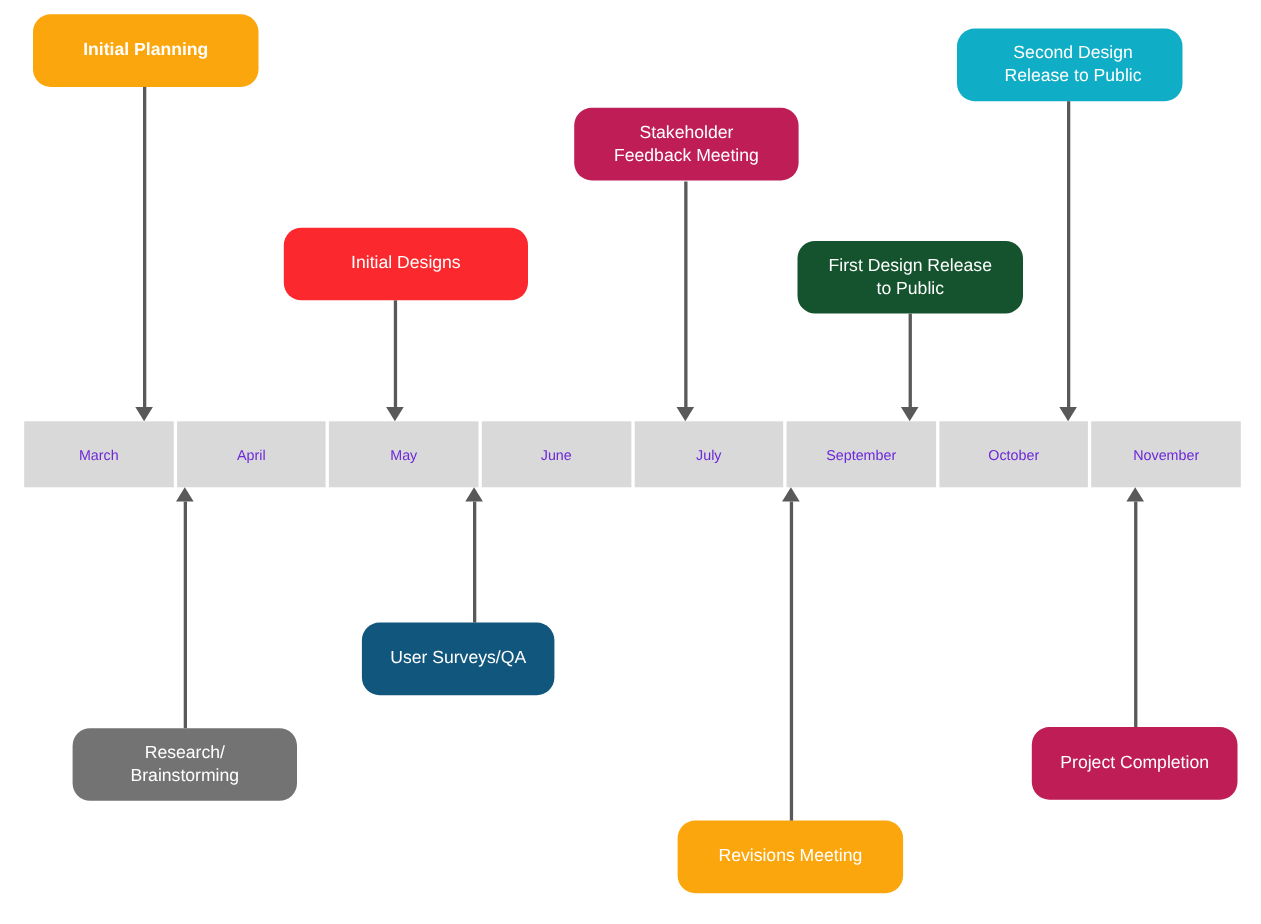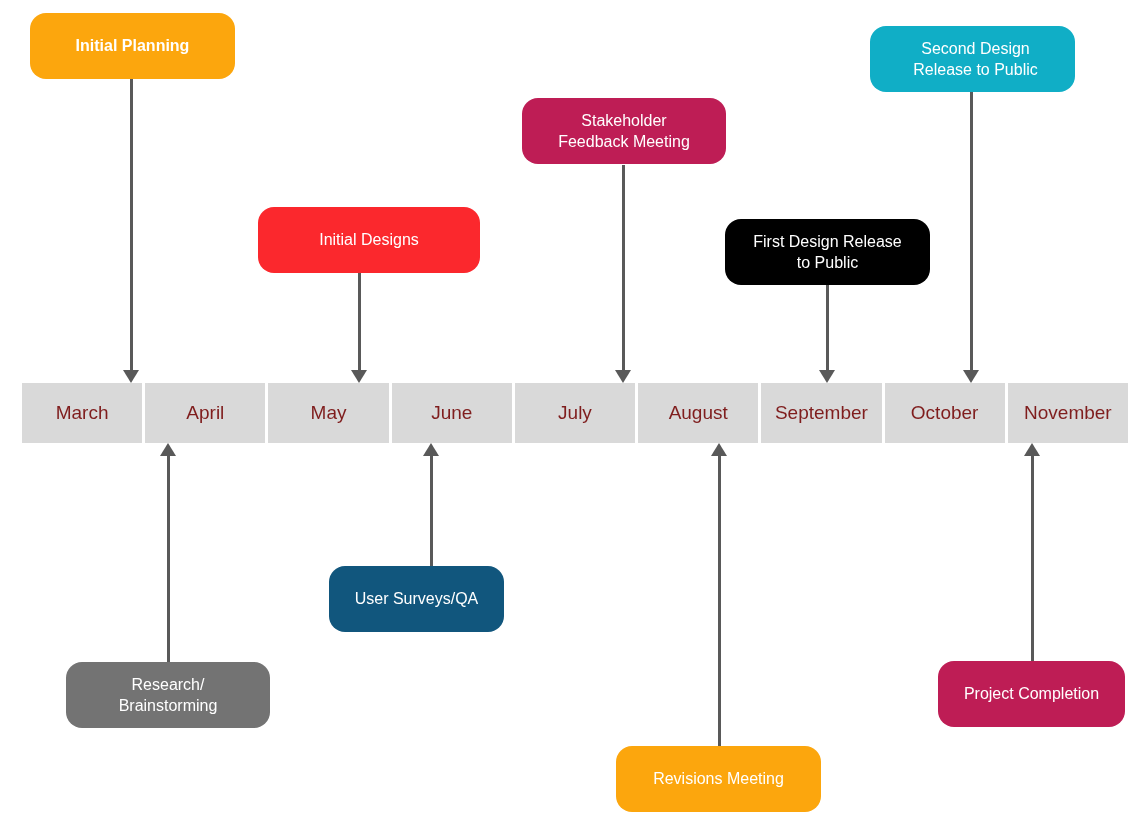--- a/index.html
+++ b/index.html
@@ -19,22 +19,22 @@
     height: 60px;
     display: flex;
     gap: 3px;
   }
   .month-cell {
     flex: 1 1 0;
     background: #D9D9D9;
     display: flex;
     align-items: center;
     justify-content: center;
-    font-size: 19px;
-    color: #7f1d1d;
+    font-size: 13px;
+    color: #6d28d9;
   }
   .event-box {
     position: absolute;
     height: 66px;
     border-radius: 16px;
     color: #ffffff;
     display: flex;
     align-items: center;
     justify-content: center;
     text-align: center;
@@ -70,31 +70,30 @@
 <body>
 
 <div class="canvas">
 
   <div class="timeline-bar">
     <div class="month-cell">March</div>
     <div class="month-cell">April</div>
     <div class="month-cell">May</div>
     <div class="month-cell">June</div>
     <div class="month-cell">July</div>
-    <div class="month-cell">August</div>
     <div class="month-cell">September</div>
     <div class="month-cell">October</div>
     <div class="month-cell">November</div>
   </div>
 
   <div class="event-box" style="left: 30px; top: 13px; width: 205px; background-color: rgb(252, 166, 13); font-weight: bold;">Initial Planning</div>
   <div class="event-box" style="left: 258px; top: 207px; width: 222px; background-color: rgb(251, 40, 45);">Initial Designs</div>
   <div class="event-box" style="left: 522px; top: 98px; width: 204px; background-color: rgb(190, 29, 85);">Stakeholder
 Feedback Meeting</div>
-  <div class="event-box" style="left: 725px; top: 219px; width: 205px; background-color: #000000;">First Design Release
+  <div class="event-box" style="left: 725px; top: 219px; width: 205px; background-color: #14532d;">First Design Release
 to Public</div>
   <div class="event-box" style="left: 870px; top: 26px; width: 205px; background-color: rgb(16, 174, 198); padding-left: 16px;">Second Design
 Release to Public</div>
 
   <div class="event-box" style="left: 66px; top: 662px; width: 204px; background-color: #737373;">Research/
 Brainstorming</div>
   <div class="event-box" style="left: 329px; top: 566px; width: 175px; background-color: rgb(17, 86, 125);">User Surveys/QA</div>
   <div class="event-box" style="left: 616px; top: 746px; width: 205px; background-color: rgb(252, 166, 13);">Revisions Meeting</div>
   <div class="event-box" style="left: 938px; top: 661px; width: 187px; background-color: rgb(190, 29, 85);">Project Completion</div>
 

